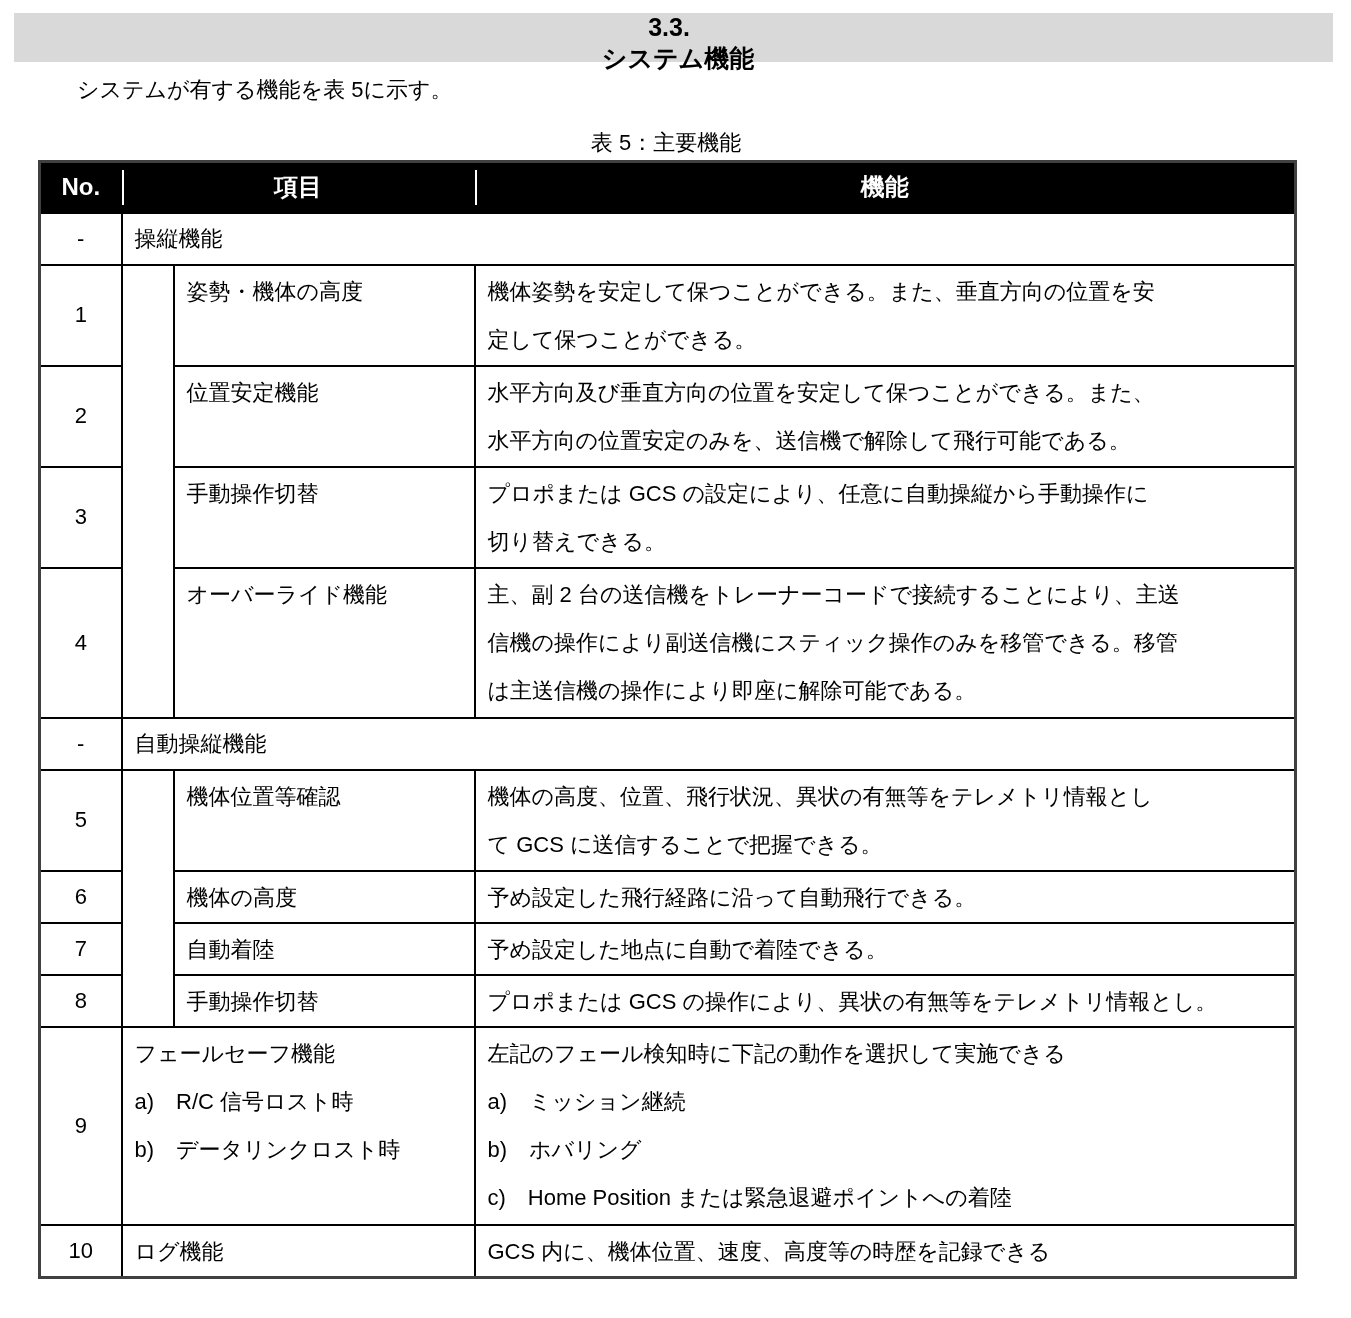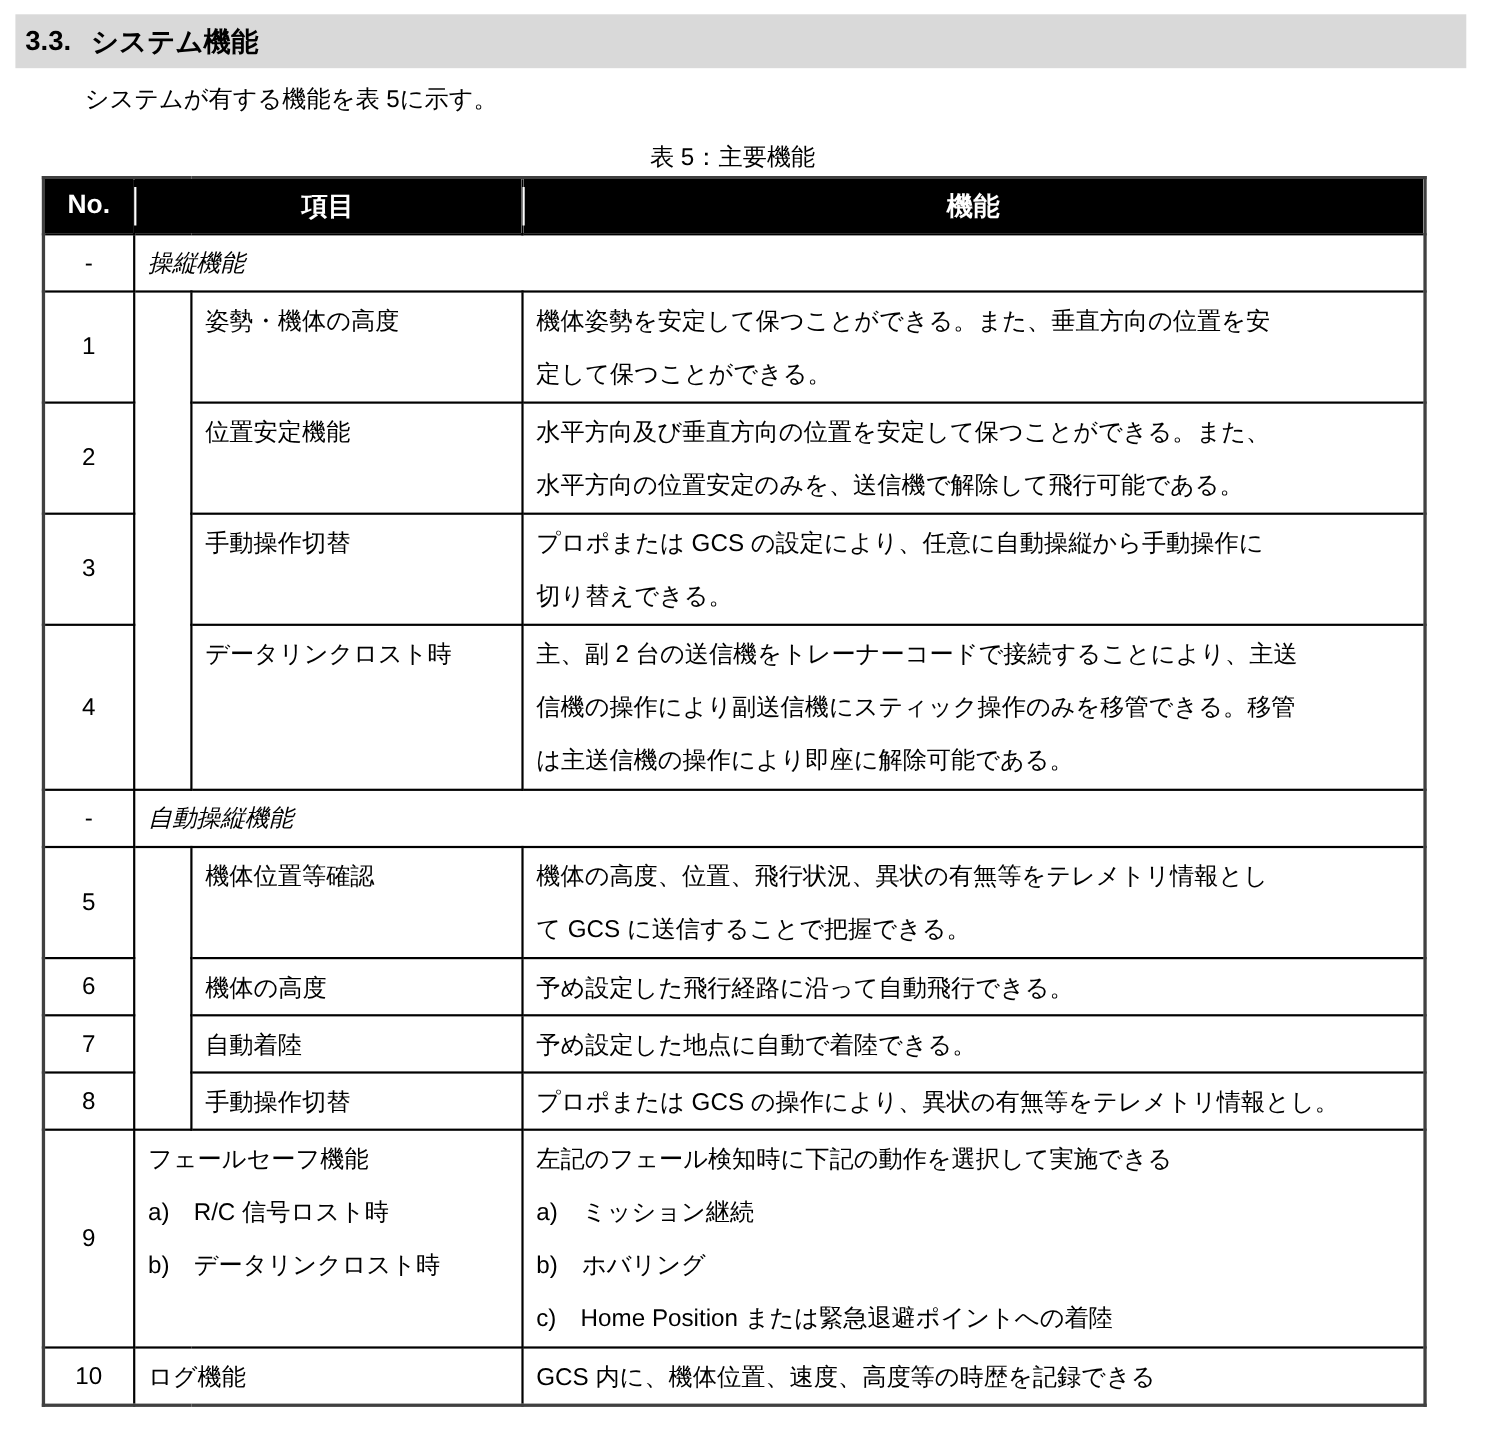--- a/index.html
+++ b/index.html
@@ -20,20 +20,21 @@
   .section-heading {
     margin: 13px 18px 0 14px;
     height: 49px;
     background: #d9d9d9;
     display: flex;
     align-items: center;
     padding-left: 9px;
     box-sizing: border-box;
     font-size: 25px;
     font-weight: bold;
+    flex-direction: column;
   }
   .section-heading .num { margin-right: 18px; }
 
   
   .intro {
     margin: 12px 0 15px 77px;
     font-size: 22px;
     line-height: 32px;
   }
 
@@ -89,21 +90,20 @@
     overflow: hidden;
   }
   .spec td.no-cell {
     text-align: center;
     vertical-align: middle;
     padding: 0;
   }
   .spec td.group-cell {
     vertical-align: middle;
     padding-top: 0;
-    font-style: italic;
   }
   .spec td.indent-cell { padding: 0; }
 
   
   tr.rh-head { height: 51px; }
   tr.rh-s    { height: 52px; }
   tr.rh-d    { height: 101px; }
   tr.rh-t    { height: 150px; }
   tr.rh-q    { height: 198px; }
 </style>
@@ -152,21 +152,21 @@
 水平方向の位置安定のみを、送信機で解除して飛行可能である。</td>
     </tr>
     <tr class="rh-d">
       <td class="no-cell">3</td>
       <td>手動操作切替</td>
       <td>プロポまたは GCS の設定により、任意に自動操縦から手動操作に
 切り替えできる。</td>
     </tr>
     <tr class="rh-t">
       <td class="no-cell">4</td>
-      <td>データリンクロスト時</td>
+      <td>オーバーライド機能</td>
       <td>主、副 2 台の送信機をトレーナーコードで接続することにより、主送
 信機の操作により副送信機にスティック操作のみを移管できる。移管
 は主送信機の操作により即座に解除可能である。</td>
     </tr>
     <tr class="rh-s">
       <td class="no-cell">-</td>
       <td class="group-cell" colspan="3">自動操縦機能</td>
     </tr>
     <tr class="rh-d">
       <td class="no-cell">5</td>

